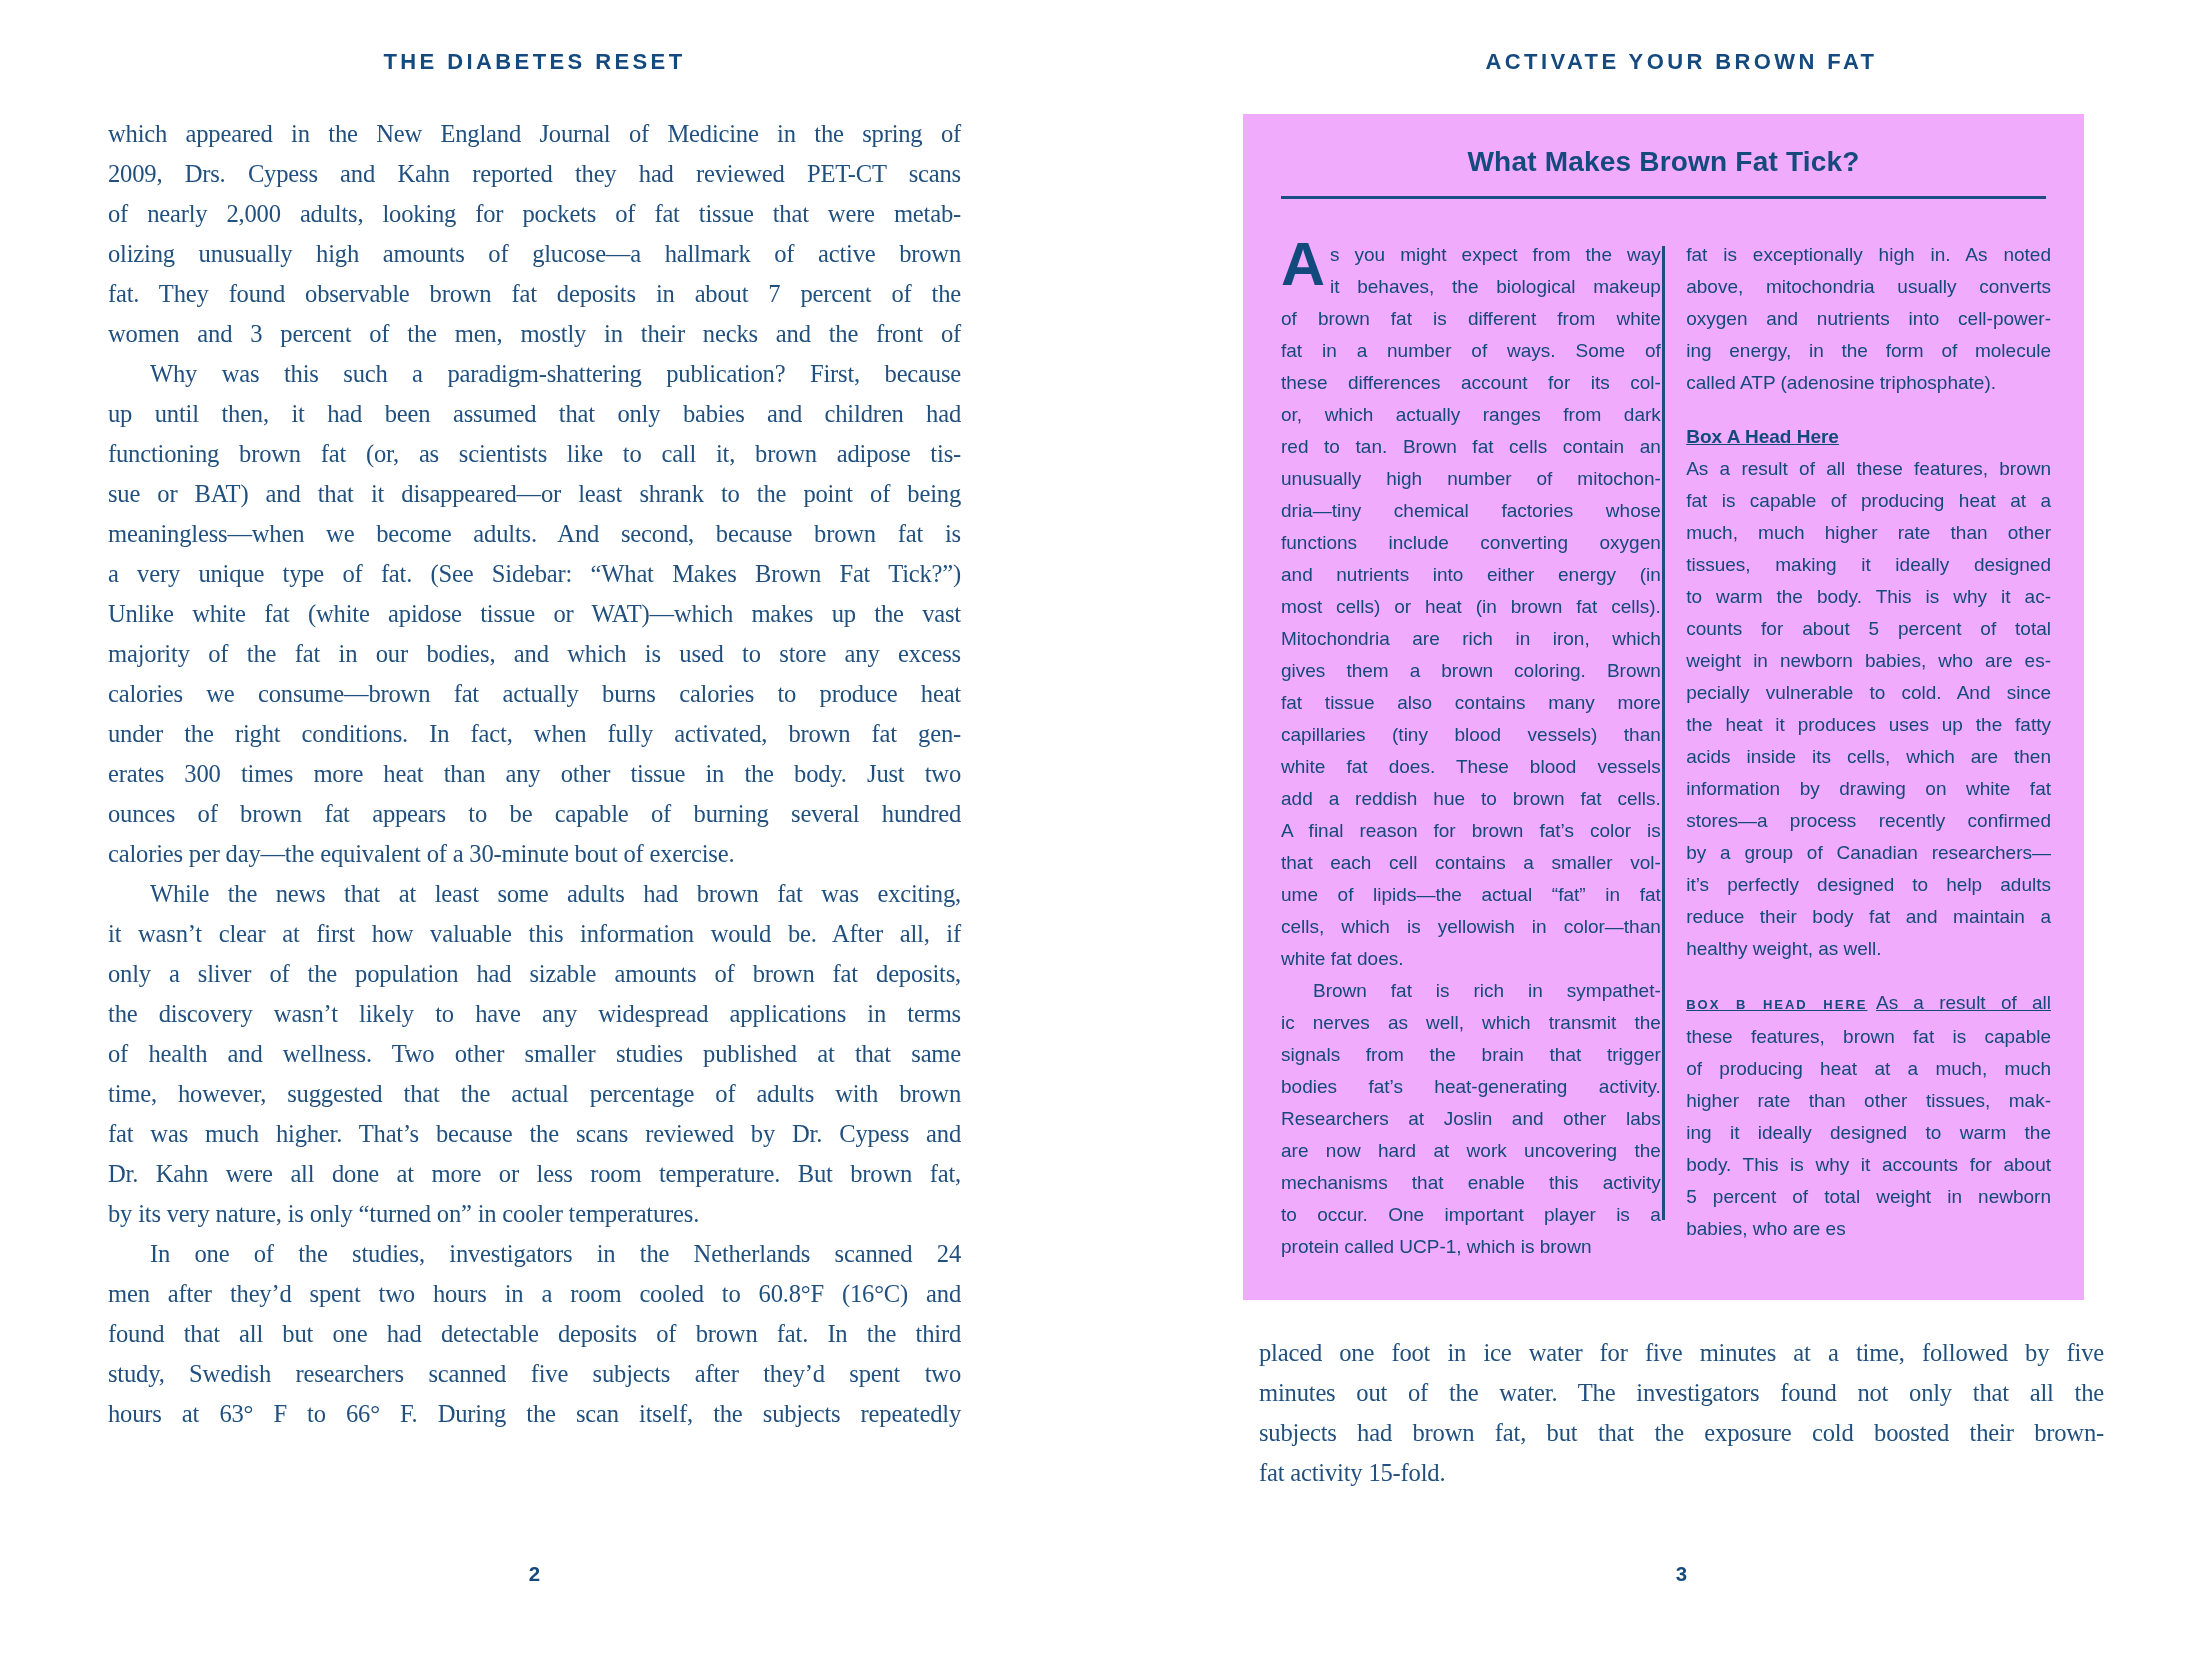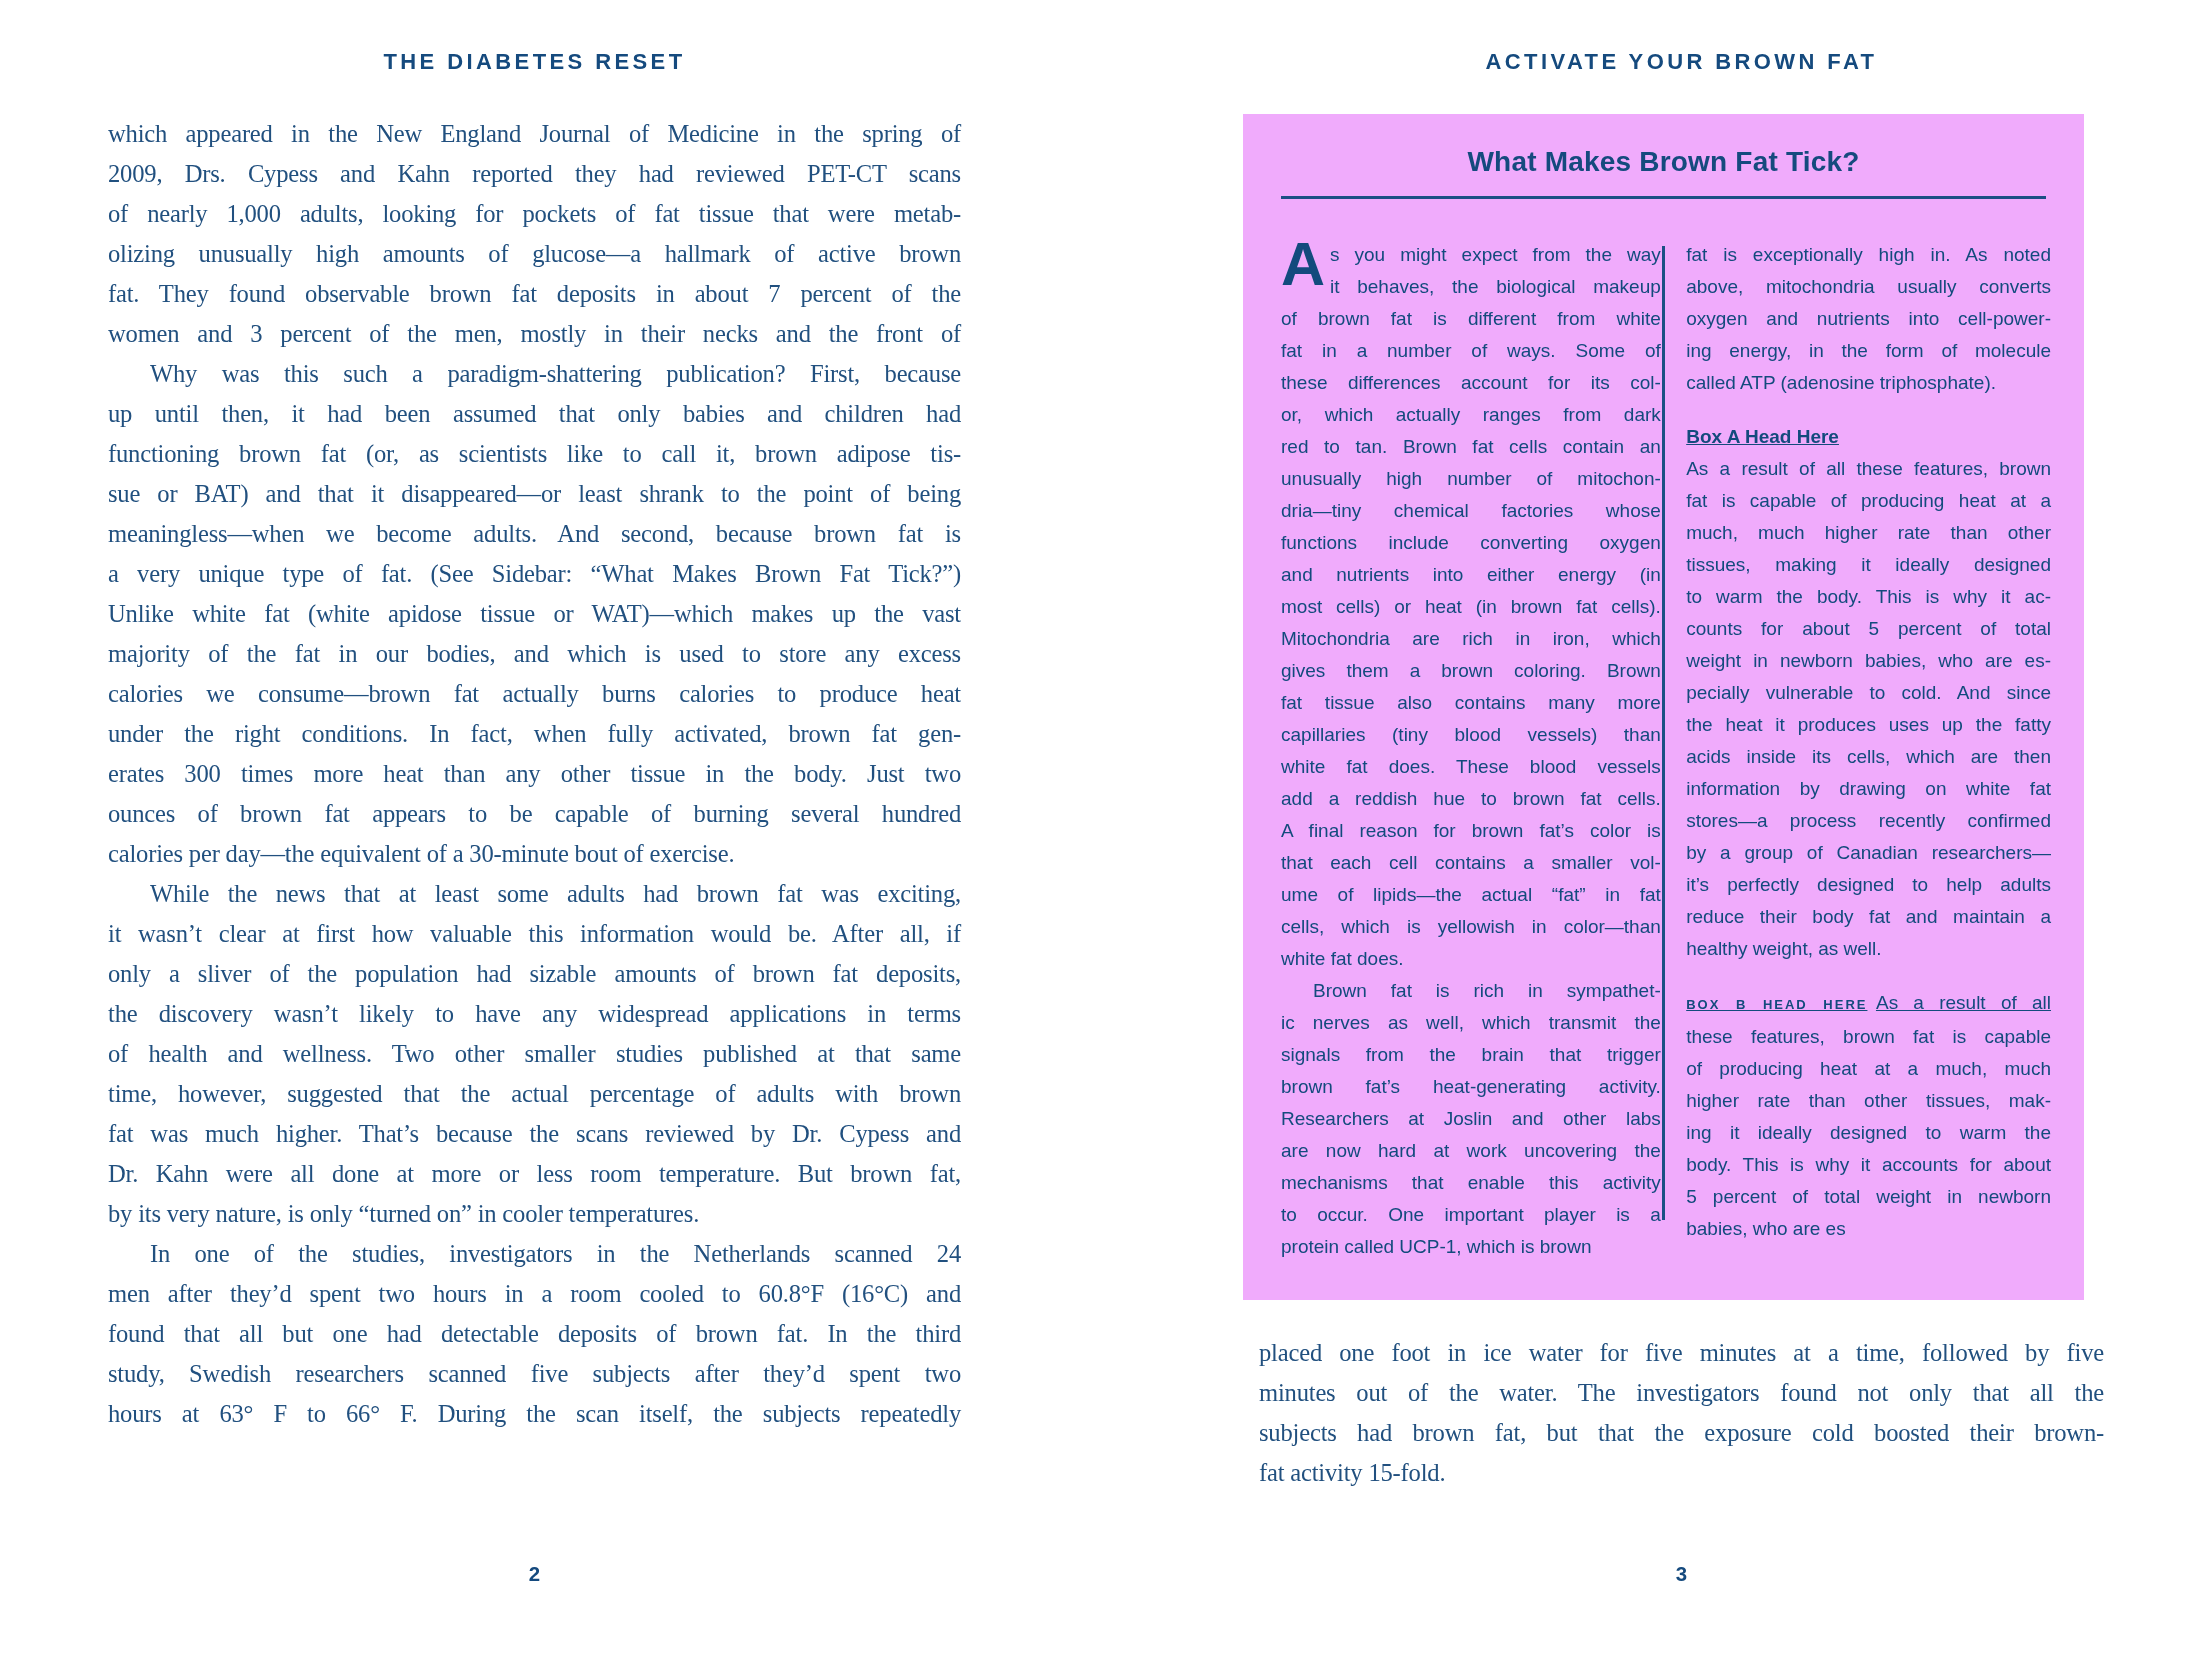--- a/index.html
+++ b/index.html
@@ -75,21 +75,21 @@
 </head>
 <body>
 
 <div class="spread">
 
   <section class="page left">
     <div class="running-head">THE DIABETES RESET</div>
     <div class="body serif">
         <div class="ln">which appeared in the New England Journal of Medicine in the spring of</div>
         <div class="ln">2009, Drs. Cypess and Kahn reported they had reviewed PET-CT scans</div>
-        <div class="ln">of nearly 1,000 adults, looking for pockets of fat tissue that were metab-</div>
+        <div class="ln">of nearly 2,000 adults, looking for pockets of fat tissue that were metab-</div>
         <div class="ln">olizing unusually high amounts of glucose—a hallmark of active brown</div>
         <div class="ln">fat. They found observable brown fat deposits in about 7 percent of the</div>
         <div class="ln">women and 3 percent of the men, mostly in their necks and the front of</div>
         <div class="ln ind">Why was this such a paradigm-shattering publication? First, because</div>
         <div class="ln">up until then, it had been assumed that only babies and children had</div>
         <div class="ln">functioning brown fat (or, as scientists like to call it, brown adipose tis-</div>
         <div class="ln">sue or BAT) and that it disappeared—or least shrank to the point of being</div>
         <div class="ln">meaningless—when we become adults. And second, because brown fat is</div>
         <div class="ln">a very unique type of fat. (See Sidebar: “What Makes Brown Fat Tick?”)</div>
         <div class="ln">Unlike white fat (white apidose tissue or WAT)—which makes up the vast</div>
@@ -144,21 +144,21 @@
             <div class="ln">white fat does. These blood vessels</div>
             <div class="ln">add a reddish hue to brown fat cells.</div>
             <div class="ln">A final reason for brown fat’s color is</div>
             <div class="ln">that each cell contains a smaller vol-</div>
             <div class="ln">ume of lipids—the actual “fat” in fat</div>
             <div class="ln">cells, which is yellowish in color—than</div>
             <div class="ln end">white fat does.</div>
             <div class="ln ind">Brown fat is rich in sympathet-</div>
             <div class="ln">ic nerves as well, which transmit the</div>
             <div class="ln">signals from the brain that trigger</div>
-            <div class="ln">brown fat’s heat-generating activity.</div>
+            <div class="ln">bodies fat’s heat-generating activity.</div>
             <div class="ln">Researchers at Joslin and other labs</div>
             <div class="ln">are now hard at work uncovering the</div>
             <div class="ln">mechanisms that enable this activity</div>
             <div class="ln">to occur. One important player is a</div>
             <div class="ln end">protein called UCP-1, which is brown</div>
           </div>
         <div class="col col2 sans">
             <div class="ln">fat is exceptionally high in. As noted</div>
             <div class="ln">above, mitochondria usually converts</div>
             <div class="ln">oxygen and nutrients into cell-power-</div>

